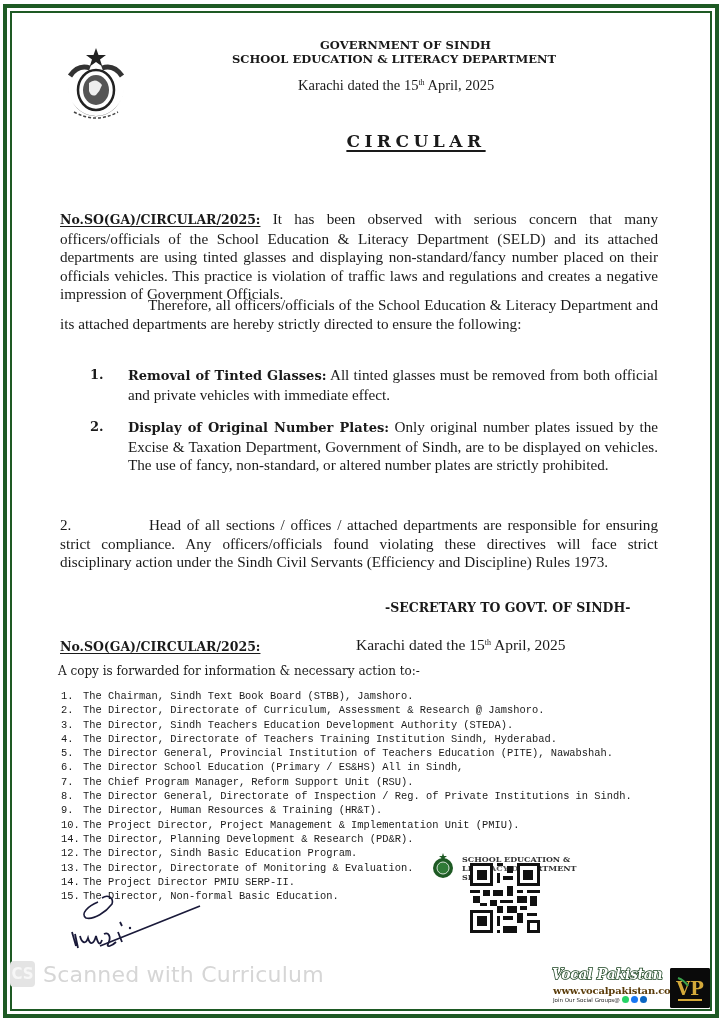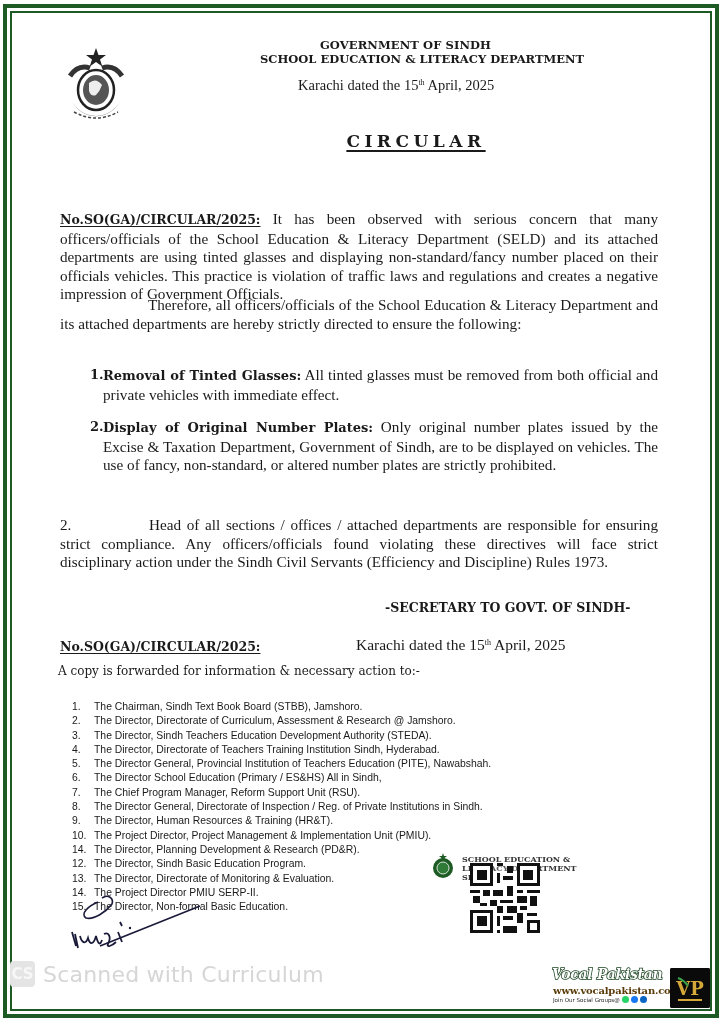--- a/index.html
+++ b/index.html
@@ -6,51 +6,51 @@
     body { width: 724px; height: 1024px; position: relative; overflow: hidden; font-family: "DejaVu Serif", serif; color: #1a1a1a; }
 
     .frame-outer { position: absolute; left: 3px; top: 4px; width: 716px; height: 1014px; border: 4px solid #1e5a24; box-sizing: border-box; }
     .frame-inner { position: absolute; left: 10px; top: 11px; width: 702px; height: 1000px; border: 2px solid #1e5a24; box-sizing: border-box; }
 
     .abs { position: absolute; }
 
     
     .logo { left: 58px; top: 46px; width: 76px; height: 84px; }
     .hdr-line1 { left: 0; width: 641px; top: 38px; text-align: center; padding-left: 170px; box-sizing: border-box; font-family: "DejaVu Serif", serif; font-weight: bold; font-size: 11.5px; letter-spacing: 0.1px; }
-    .hdr-line2 { left: 232px; top: 52px; font-weight: bold; font-size: 11.5px; margin-left: 28px; }
+    .hdr-line2 { left: 232px; top: 52px; font-weight: bold; font-size: 11.5px; }
     .hdr-date { left: 298px; top: 77px; font-family: "Liberation Serif", serif; font-size: 14.5px; }
     sup { font-size: 8px; vertical-align: 5px; line-height: 0; }
 
     .title { left: 0; width: 724px; top: 131px; text-align: center; padding-left: 108px; box-sizing: border-box; font-family: "DejaVu Serif", serif; font-weight: bold; font-size: 17px; letter-spacing: 4.5px; }
     .title span { text-decoration: underline; text-underline-offset: 3px; text-decoration-thickness: 2px; }
 
     .para { left: 60px; width: 598px; font-family: "Liberation Serif", serif; font-size: 15.2px; line-height: 18.5px; text-align: justify; }
     .ref-u { font-family: "DejaVu Serif", serif; font-weight: bold; font-size: 12.5px; text-decoration: underline; text-underline-offset: 2px; }
 
     .p1 { top: 172px; margin-top: 38px; }
     .p2 { top: 296px; text-indent: 88px; }
 
     .item { left: 60px; width: 598px; font-family: "Liberation Serif", serif; font-size: 15.2px; line-height: 18.5px; }
     .item .num { position: absolute; left: 30px; top: 0; font-weight: bold; font-family: "DejaVu Serif", serif; font-size: 13px; }
-    .item .body { margin-left: 43px; text-align: justify; }
+    .item .body { margin-left: 68px; text-align: justify; }
     .item .lead { font-weight: bold; font-family: "DejaVu Serif", serif; font-size: 13px; }
     .i1 { top: 366px; }
     .i2 { top: 418px; }
 
     .p3 { top: 516px; }
     .p3 .pn { display: inline-block; width: 89px; }
 
     .sig { left: 385px; top: 600px; font-family: "DejaVu Serif", serif; font-weight: bold; font-size: 12.5px; }
 
     .ref2 { left: 60px; top: 636px; }
     .ref2-date { left: 356px; top: 636px; font-family: "Liberation Serif", serif; font-size: 15.5px; }
 
     .fwd { left: 58px; top: 664px; font-family: "DejaVu Serif", serif; font-size: 12px; }
 
-    .cc-list { left: 60px; top: 688px; margin: 12px; padding: 0; list-style: none; font-family: Liberation Sans, sans-serif; font-size: 10.4px; line-height: 14.3px; }
+    .cc-list { left: 60px; top: 688px; margin: 1px; padding: 0; list-style: none; font-family: Liberation Mono, monospace; font-size: 10.4px; line-height: 14.3px; }
     .cc-list li { white-space: nowrap; }
     .cc-list .n { display: inline-block; width: 22px; }
 
     
     .stamp-logo { left: 431px; top: 853px; width: 24px; height: 26px; }
     .stamp-text { left: 462px; top: 855px; font-family: "DejaVu Serif", serif; font-weight: bold; font-size: 8px; line-height: 9px; color: #333; }
     .qr { left: 470px; top: 862px; width: 70px; height: 72px; }
 
     
     .signature { left: 60px; top: 888px; width: 150px; height: 80px; }

